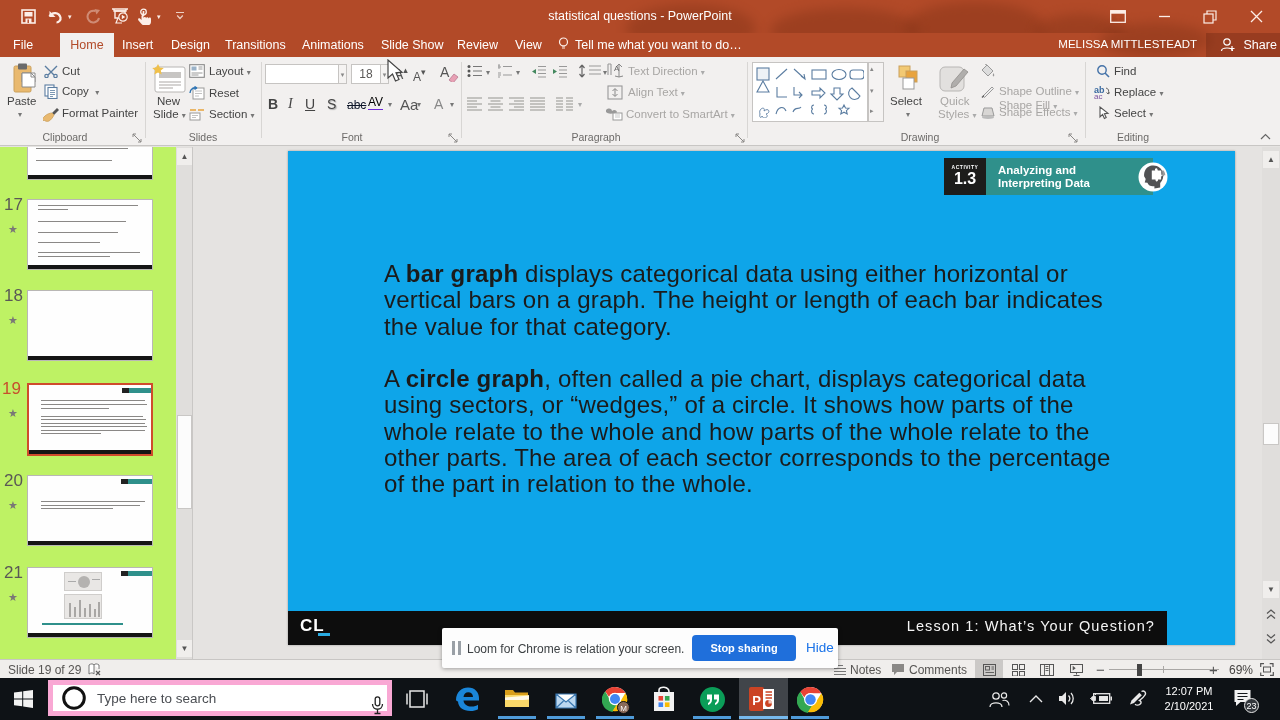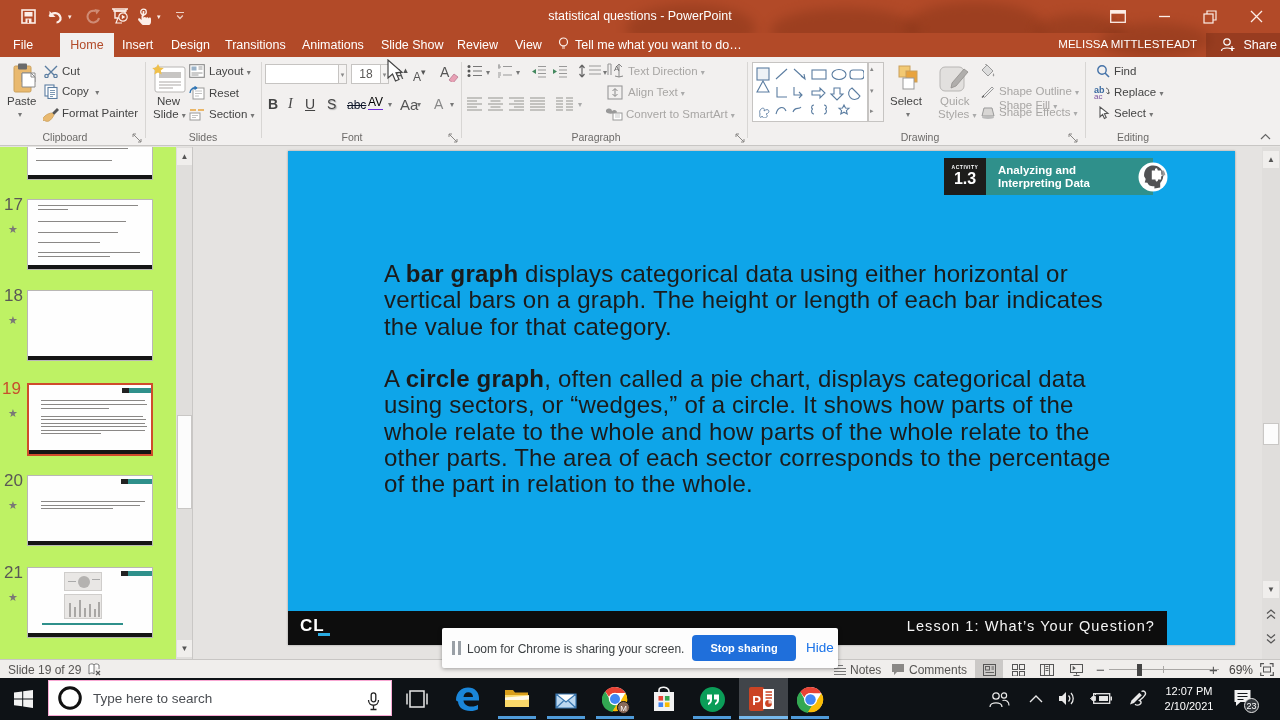--- a/index.html
+++ b/index.html
@@ -59,21 +59,21 @@
 #loom-btn { position:absolute; left:250px; top:7px; width:104px; height:26px; background:#1f6fdb; border-radius:4px; color:#fff; font-size:11px; font-weight:bold; text-align:center; line-height:26px; }
 #loom-hide { position:absolute; left:364px; top:12px; color:#1a73e8; font-size:13.5px; }
 #loom-text { position:absolute; left:25px; top:14px; color:#3c4043; font-size:12px; }
 #loom-pause { position:absolute; left:10px; top:13px; width:9px; height:14px; border-left:3px solid #9aa0a6; border-right:3px solid #9aa0a6; }
 
 
 #statusbar { left:0; top:659px; width:1280px; height:19px; background:#f0eeec; border-top:1px solid #c8c6c4; font-size:12px; color:#565452; }
 
 
 #taskbar { left:0; top:678px; width:1280px; height:42px; background:#0e1216; z-index:20; }
-#searchbox { position:absolute; left:48px; top:2px; width:344px; height:36px; background:#fff; border:1px solid #f9a8d4; display:flex; align-items:center; }
+#searchbox { position:absolute; left:48px; top:2px; width:344px; height:36px; background:#fff; border:5px solid #f9a8d4; display:flex; align-items:center; }
 #searchbox span { color:#4a4d52; font-size:13.5px; margin-left:10px; }
 .underline { position:absolute; top:38px; height:3px; background:#4f9bd9; z-index:22; }
 .trayicon { position:absolute; top:690px; z-index:22; color:#e8e8e8; }
 #clock { position:absolute; left:1160px; top:684px; width:58px; text-align:center; color:#fff; font-size:11px; line-height:15px; z-index:22; }
 </style>
 </head>
 <body>
 
 <div class="abs" id="titlebar">
   <div class="smudge" style="left:626px;top:4px;width:130px;height:50px;"></div>
@@ -556,21 +556,21 @@
     <div id="slide-footer">
       <div style="position:absolute;left:12px;top:5px;color:#fff;font-size:17px;font-weight:bold;letter-spacing:1px;">CL</div>
       <div style="position:absolute;left:30px;top:22px;width:12px;height:3px;background:#29abe2;"></div>
       <div id="lesson">Lesson 1: What’s Your Question?</div>
     </div>
   </div>
 </div>
 
 <div class="abs" id="loom">
   <div id="loom-pause"></div>
-  <div id="loom-text">Loom for Chrome is sharing your screen.</div>
+  <div id="loom-text">Loom for Chrome is relation your screen.</div>
   <div id="loom-btn">Stop sharing</div>
   <div id="loom-hide">Hide</div>
 </div>
 
 <div class="abs" id="statusbar">
   <div class="abs" style="left:8px;top:3px;">Slide 19 of 29</div>
   <svg class="abs" style="left:88px;top:3px;" width="14" height="13" viewBox="0 0 14 13">
       <path d="M1 2 c2 -1.5 4 -1.5 5 0 v9 c-1 -1.5 -3 -1.5 -5 0 z M6 2 c1 -1.5 3 -1.5 5 0 v4" fill="#fff" stroke="#777" stroke-width="1"></path>
       <path d="M8 8 l4 4 M12 8 l-4 4" stroke="#555" stroke-width="1.2"></path>
     </svg>

